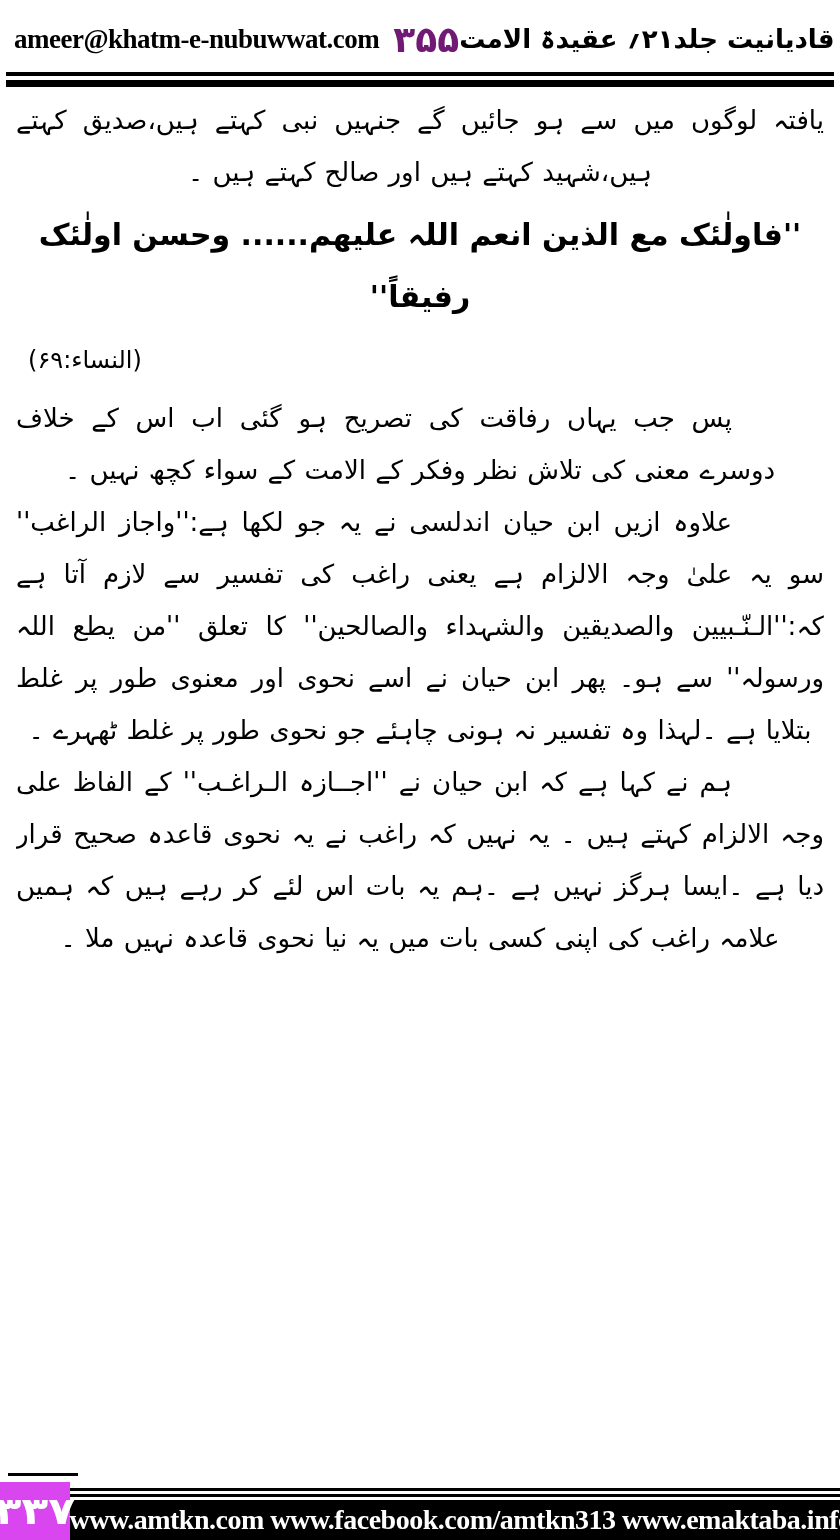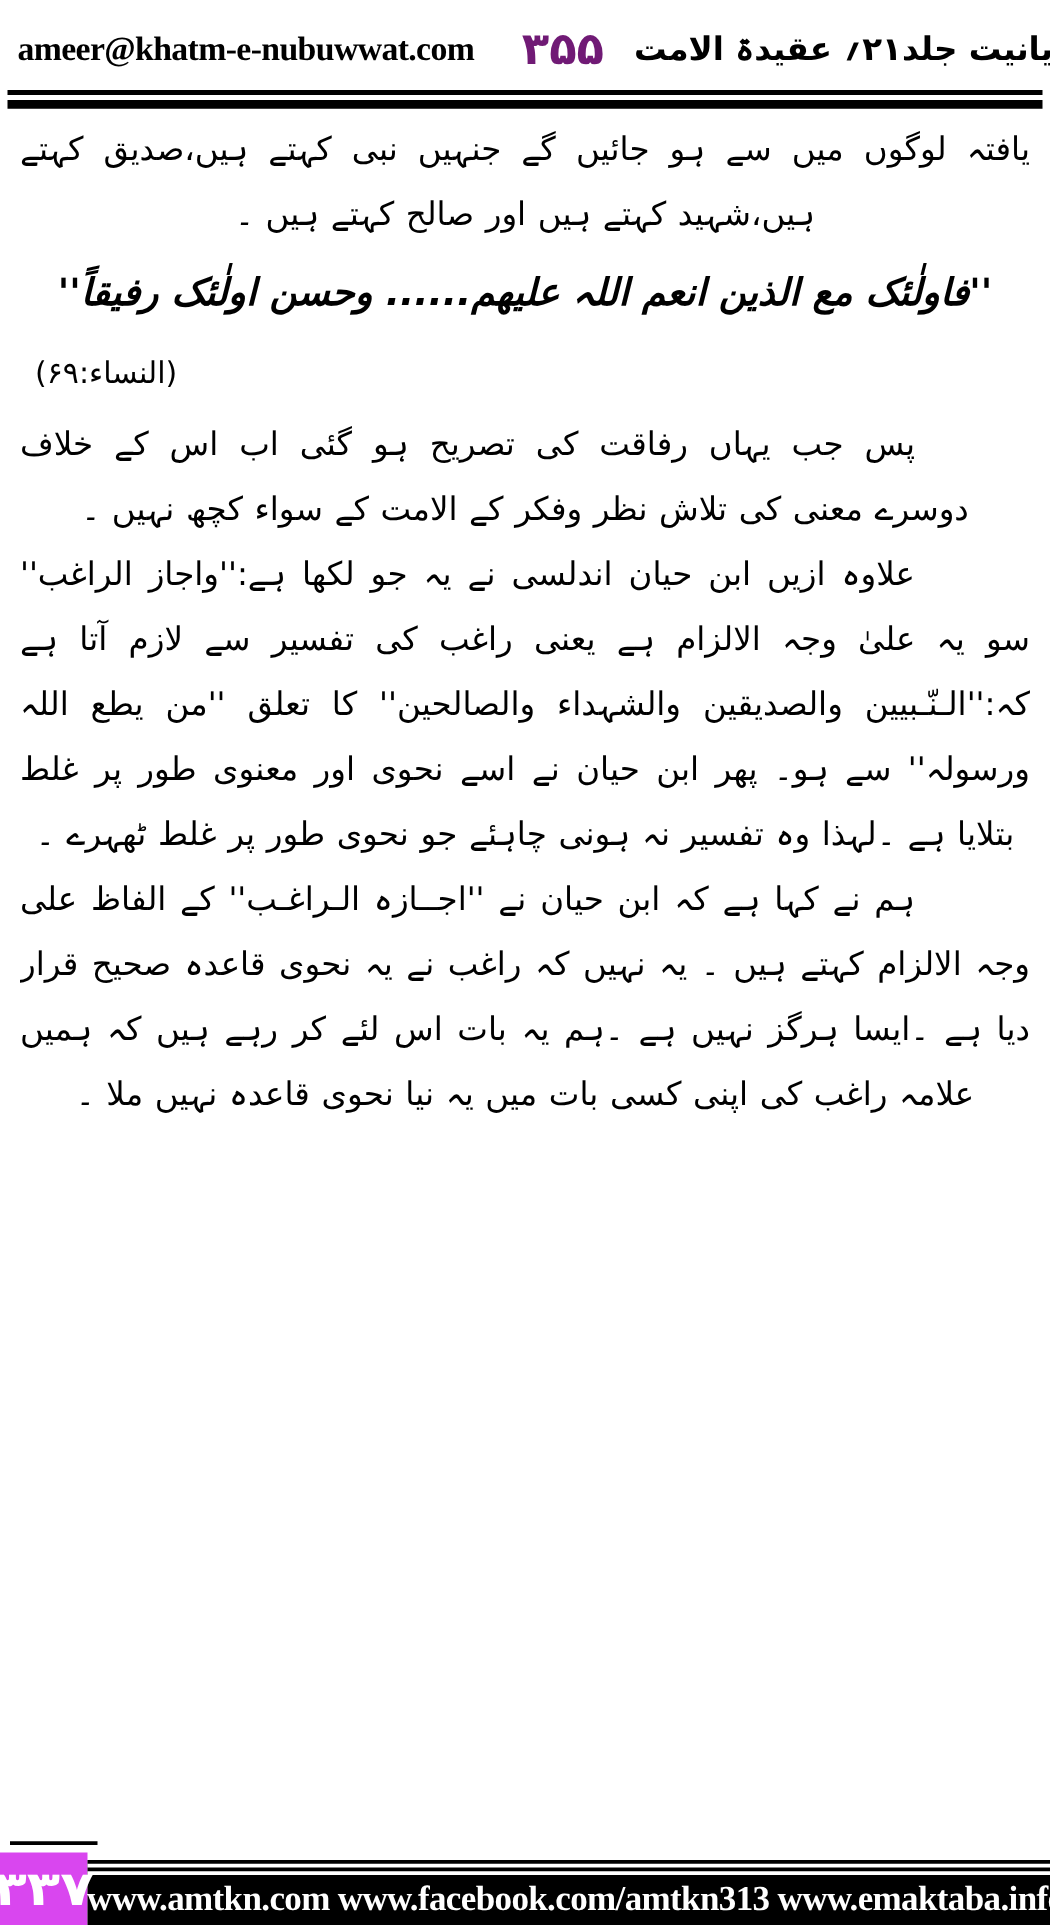--- a/index.html
+++ b/index.html
@@ -15,21 +15,20 @@
 
   
   .header {
     position: absolute;
     top: 10px; left: 0; right: 0;
     height: 58px;
     display: flex;
     align-items: center;
     padding: 0 14px;
     box-sizing: border-box;
-    gap: 24px;
   }
   .header-email {
     font-family: "Liberation Serif", serif;
     font-weight: bold;
     font-size: 27px;
     color: #000;
     letter-spacing: -0.5px;
     white-space: nowrap;
   }
   .header-pagenum {
@@ -77,21 +76,20 @@
     word-spacing: 1px;
   }
   .para.indent { text-indent: 92px; }
   .para.flush  { text-indent: 0; }
   .arabic-quote {
     margin: 6px 0;
     font-size: 30px;
     font-weight: bold;
     line-height: 62px;
     text-align: center;
-    font-style: italic;
   }
   .verse-citation {
     margin: 0 0 6px 0;
     font-size: 24px;
     font-weight: normal;
     line-height: 52px;
     text-align: left;
     padding-left: 12px;
   }
 

